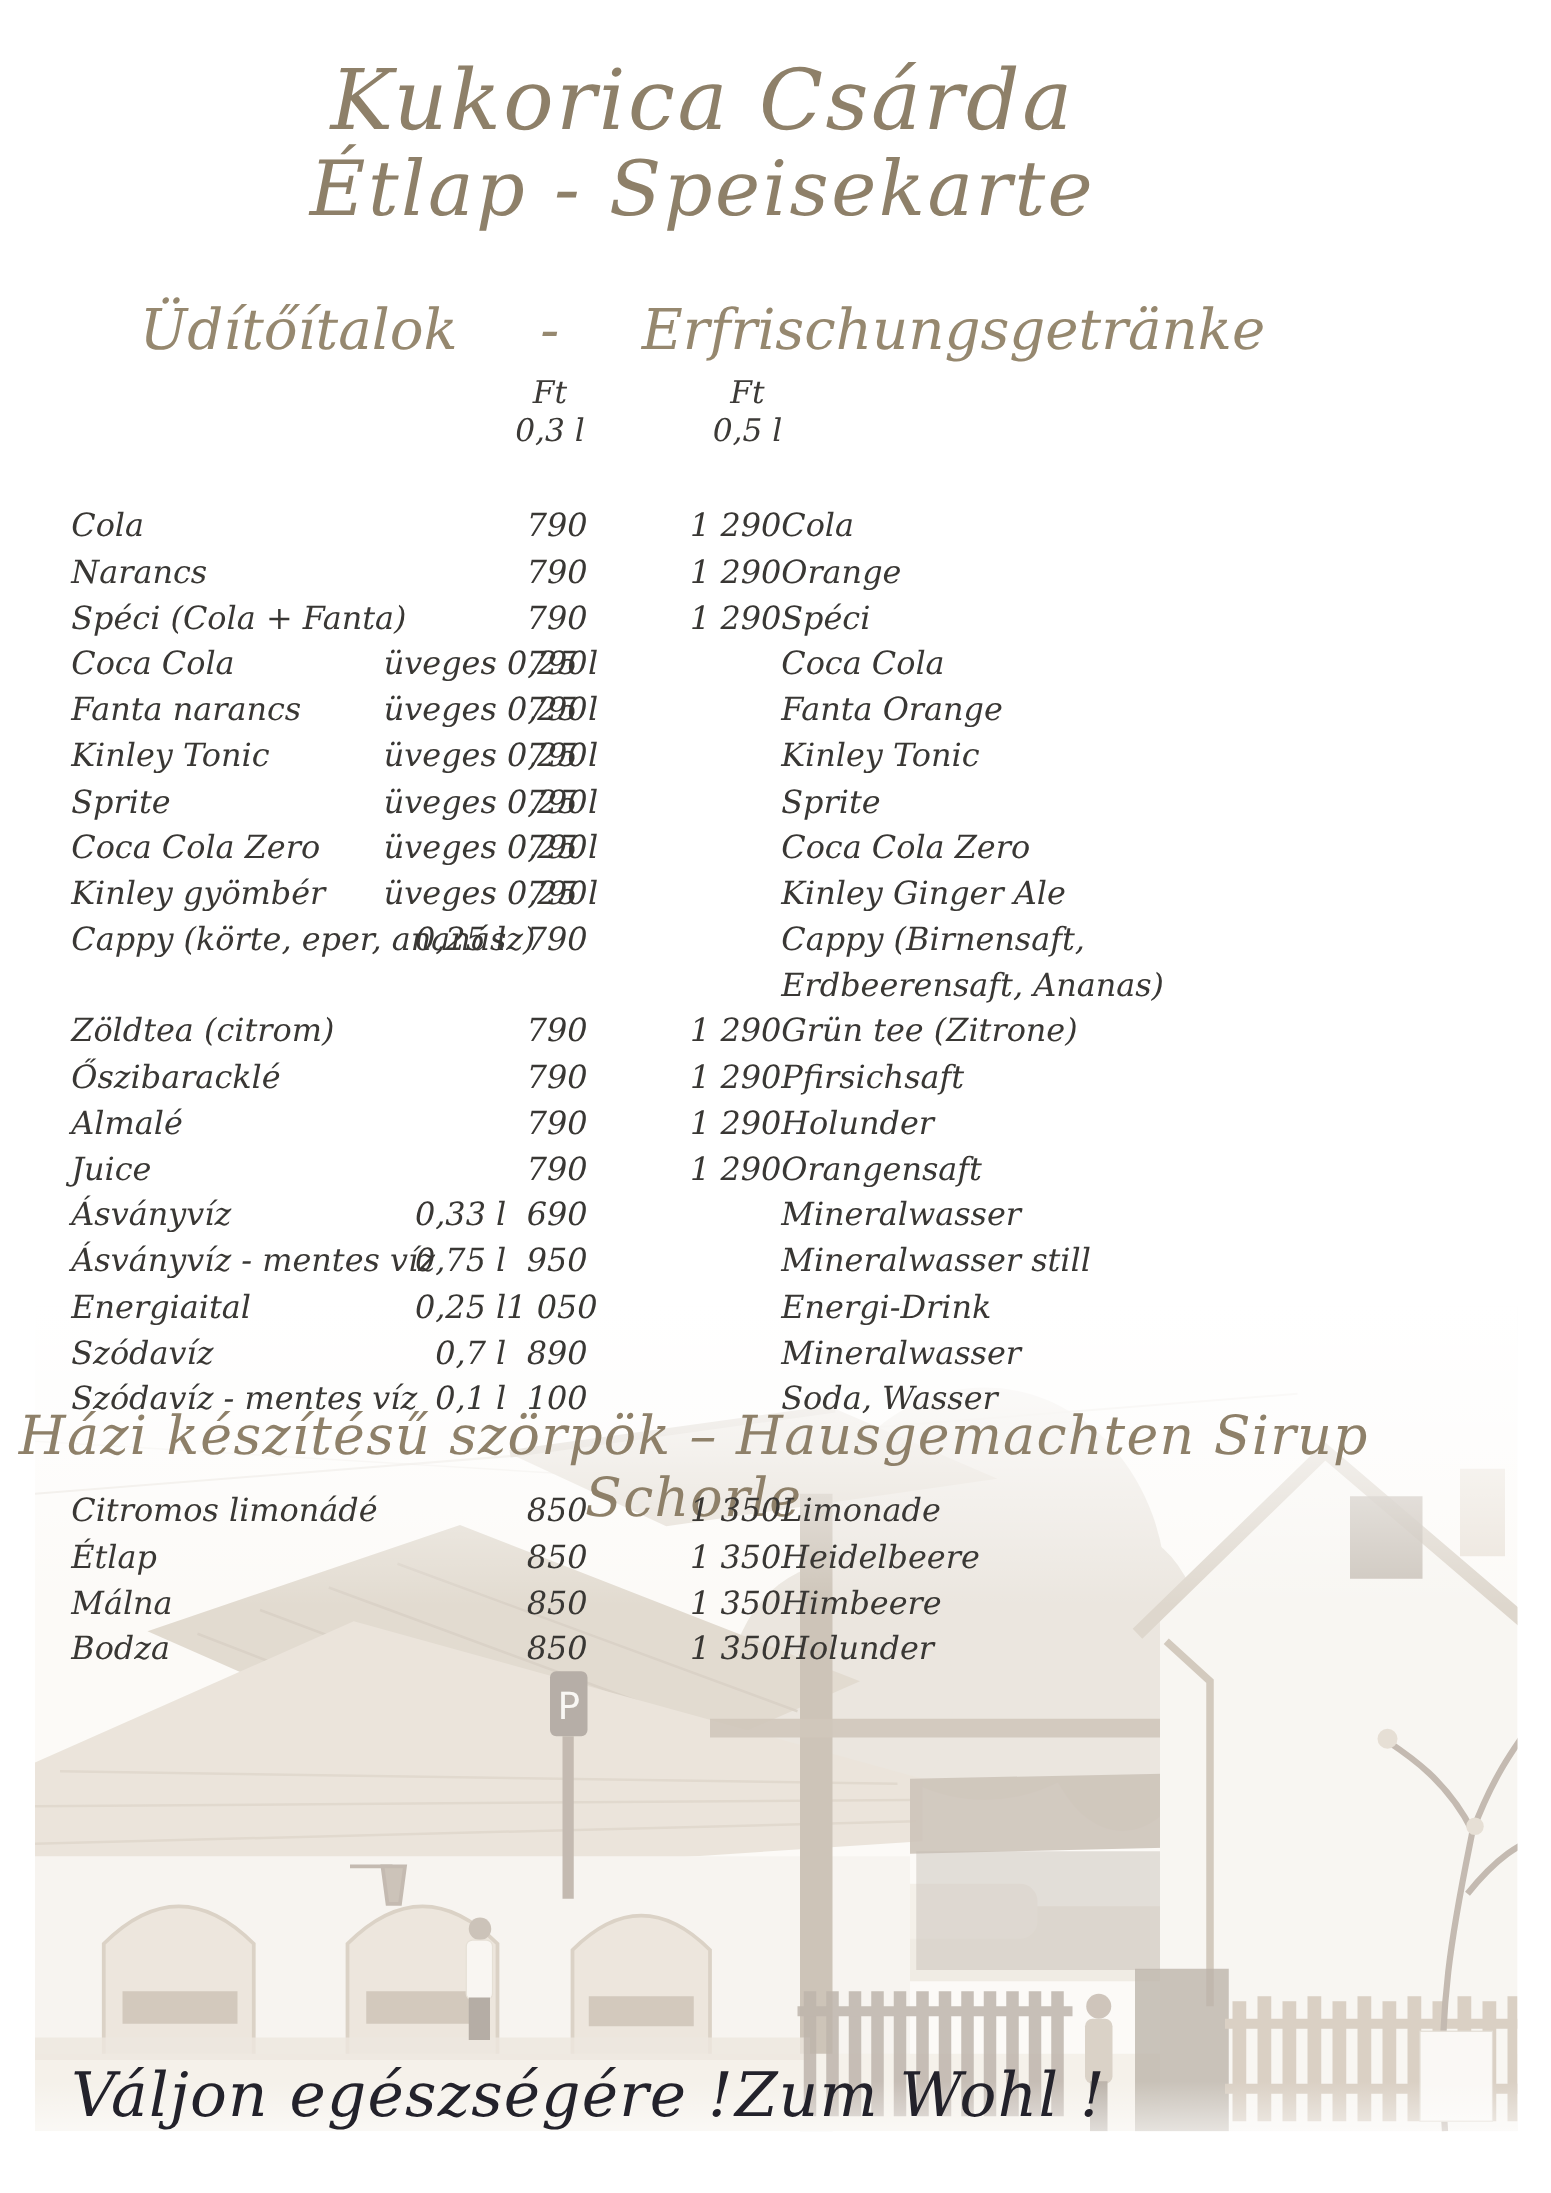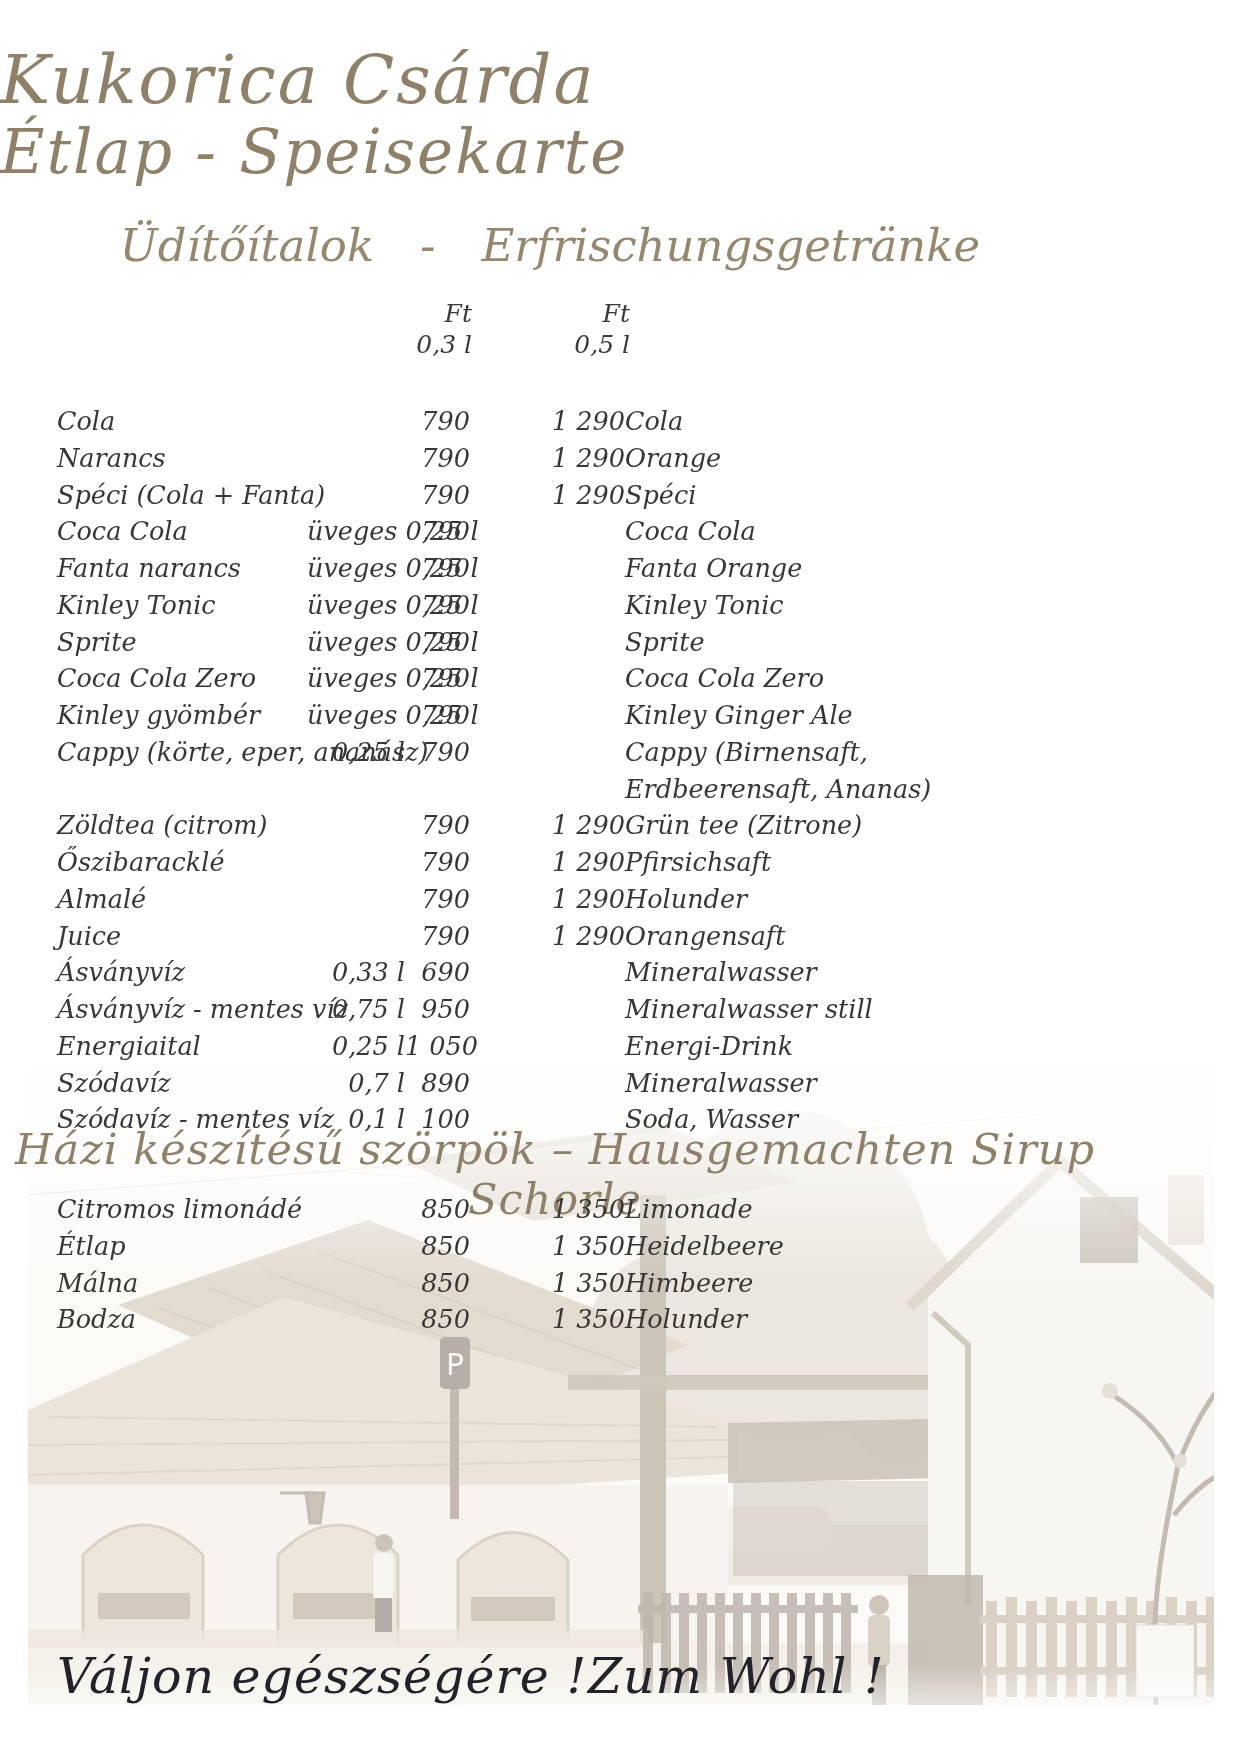--- a/index.html
+++ b/index.html
@@ -14,25 +14,25 @@
   .photo-fade-top {
     position:absolute; left:0; top:0; width:100%; height:240px;
     background:linear-gradient(#ffffff 0%, rgba(255,255,255,.65) 45%, rgba(255,255,255,0) 100%);
   }
   .photo-fade-bottom {
     position:absolute; left:0; bottom:0; width:100%; height:40px;
     background:linear-gradient(rgba(255,255,255,0), rgba(255,255,255,.55));
   }
   
   .layer { position:absolute; z-index:1; }
-  .header-block { left:0; top:44px; width:1100px; color:#8e8069; }
+  .header-block { left:0; top:44px; width:1100px; text-align:center; color:#8e8069;padding-left:12px; }
   .title1 { font-size:67px; letter-spacing:2px; line-height:1.1; }
   .title2 { font-size:61px; letter-spacing:2px; line-height:1.1; }
-  .section-line { margin-top:34px; font-size:45px; color:#96886f; display:flex; justify-content:center; gap:46px; }
-  .colhead { top:298px; width:64px; text-align:right; font-size:25px; line-height:31px; color:#3c3a37; }
+  .section-line { margin-top:52px; font-size:45px; color:#96886f; display:flex; justify-content:center; gap:66px; }
+  .colhead { top:298px; width:64px; text-align:center; font-size:25px; line-height:31px; color:#3c3a37; }
   .colhead.c1 { left:408px; }
   .colhead.c2 { left:566px; }
   .rows { left:57px; right:20px; }
   #drinks-rows { top:403px; }
   #syrup-rows { top:1191px; }
   .row {
     display:grid; grid-template-columns:250px 98px 65px 155px 100px auto;
     line-height:36.75px; height:36.75px; font-size:25.5px; white-space:nowrap;
   }
   .c-size, .c-p1, .c-p2 { text-align:right; }

